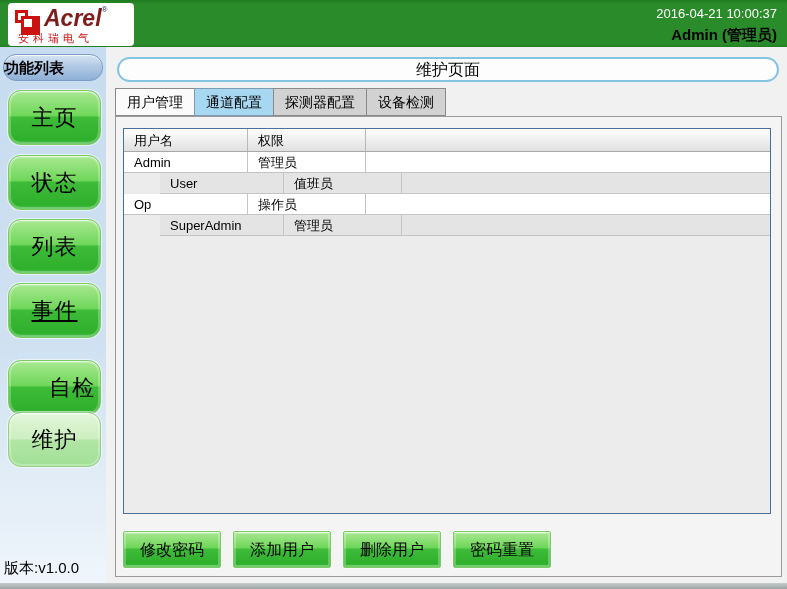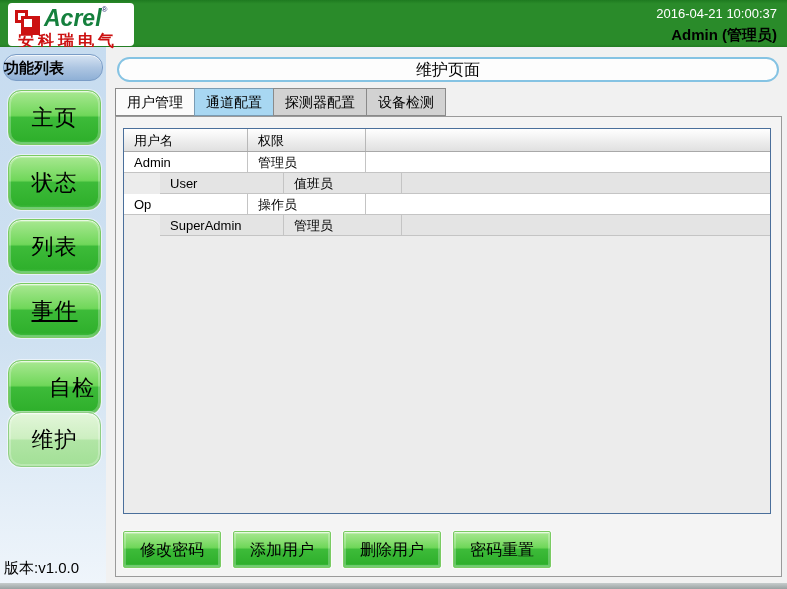--- a/index.html
+++ b/index.html
@@ -30,27 +30,27 @@
   .logo-mark .sq-front {
     position:absolute; left:6px; top:6px; width:19px; height:19px;
     background:#cc1111;
   }
   .logo-mark .sq-hole {
     position:absolute; left:9px; top:9px; width:8px; height:8px;
     background:#ffffff;
   }
   .brand-line { position:absolute; left:36px; top:2px; }
   .brand-name {
-    font-weight:bold; font-style:italic; font-size:23px; color:#15803d;
+    font-weight:bold; font-style:italic; font-size:23px; color:#7f1d1d;
     letter-spacing:0px; line-height:26px;
   }
   .brand-reg { font-size:8px; color:#131f66; vertical-align:top; font-style:normal; }
   .brand-sub {
     position:absolute; left:10px; top:28px; width:112px;
-    font-size:16px; font-weight:bold; color:#cc1111; letter-spacing:4px;
+    font-size:11px; font-weight:normal; color:#cc1111; letter-spacing:4px;
     white-space:nowrap;
   }
   .app-title {
     position:absolute; left:135px; top:0; width:440px; height:47px;
     line-height:49px; text-align:center;
     font-family:"DejaVu Serif","Liberation Serif",serif;
     font-weight:bold; font-style:italic; font-size:28px; color:#3cb43c;
     letter-spacing:2px;
     -webkit-text-stroke:1px #ffffff;
     text-shadow:-1px -1px 0 #fff, 1px -1px 0 #fff, -1px 1px 0 #fff, 1px 1px 0 #fff;

